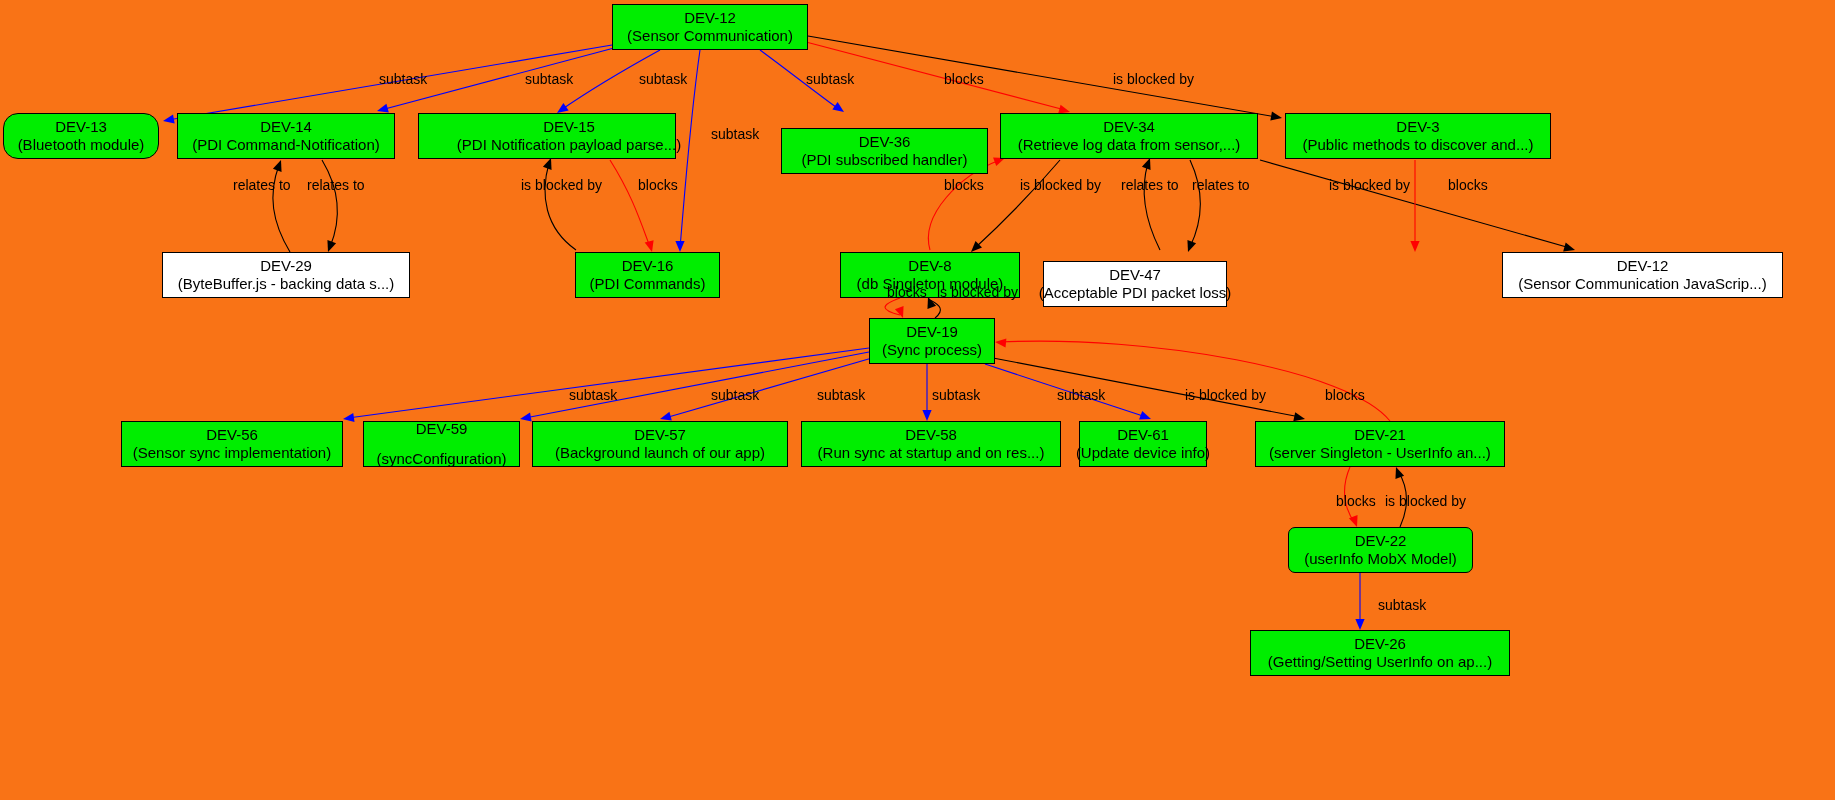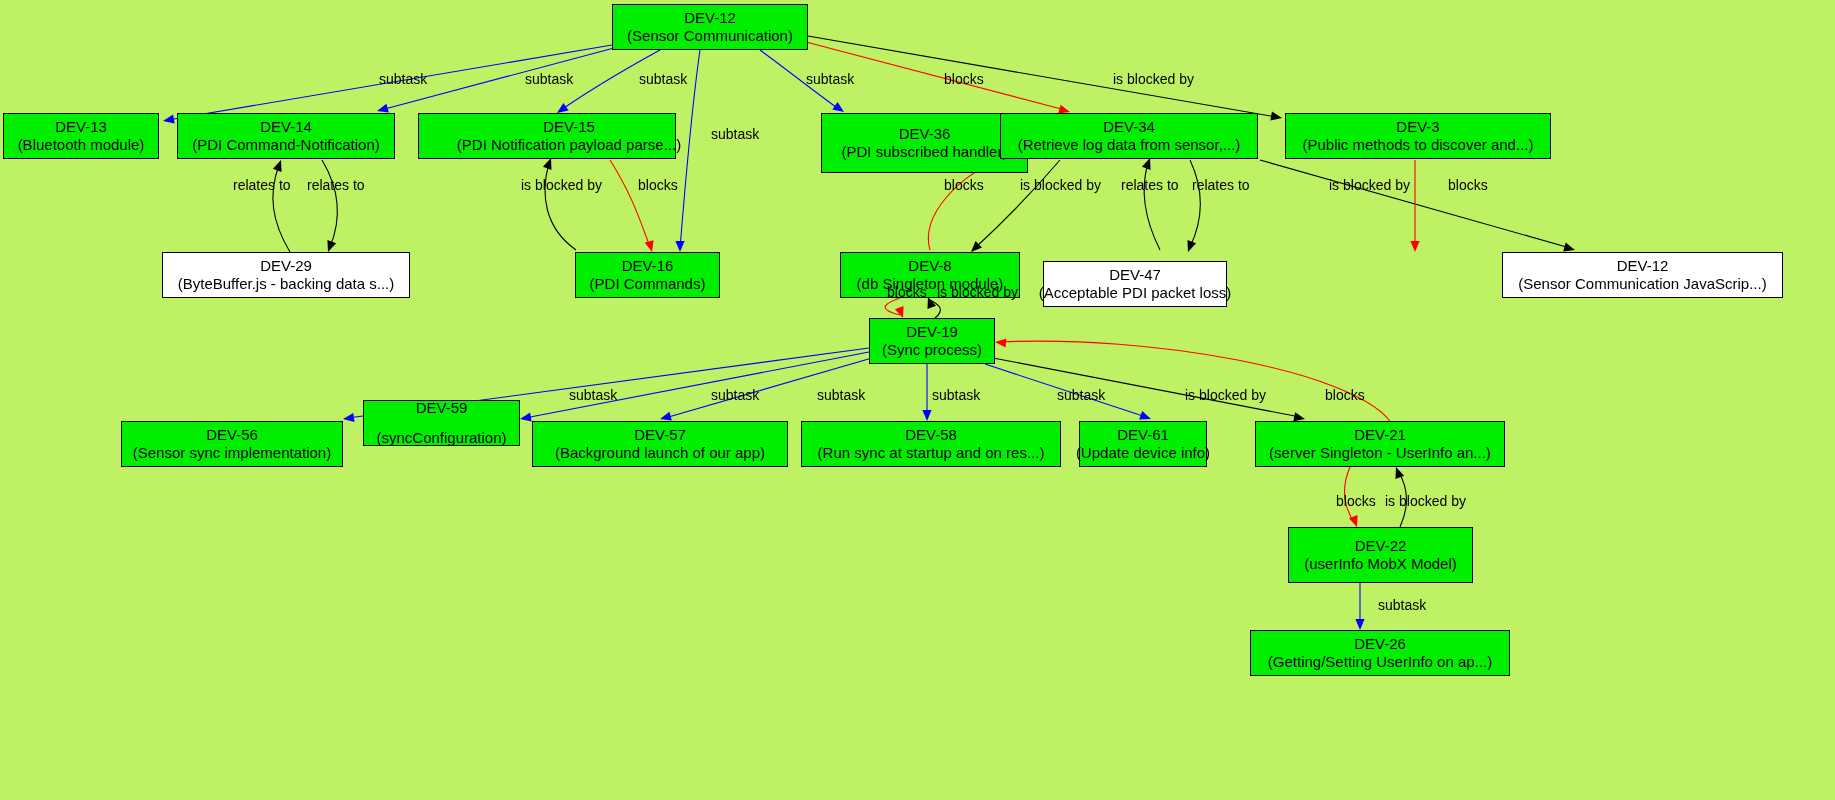--- a/index.html
+++ b/index.html
@@ -8,21 +8,21 @@
     background: #ffffff;
   }
   body {
     font-family: "Liberation Sans", sans-serif;
     -webkit-font-smoothing: antialiased;
   }
   #canvas {
     position: relative;
     width: 1835px;
     height: 800px;
-    background: #bef264;
+    background: #f97316;
     overflow: hidden;
   }
   #edge-layer {
     position: absolute;
     left: 0;
     top: 0;
     width: 1835px;
     height: 800px;
     pointer-events: none;
   }
@@ -127,33 +127,33 @@
         <path d="M 1360 573 L 1360 626" fill="none" stroke="#0000ff" stroke-width="1.1"></path>
         <polygon points="0,0 -11,-4.6 -11,4.6" fill="#0000ff" transform="translate(1360,630) rotate(90)"></polygon>
       </g>
   </svg>
 
   <div id="nodes-layer">
       <div class="node green" style="left: 612px; top: 4px; width: 196px; height: 46px;">
         <span class="key">DEV-12</span>
         <span class="summary">(Sensor Communication)</span>
       </div>
-      <div class="node green" style="left: 3px; top: 113px; width: 156px; height: 46px;">
+      <div class="node green" style="left: 3px; top: 113px; width: 156px; height: 46px; border-radius: 15px;">
         <span class="key">DEV-13</span>
         <span class="summary">(Bluetooth module)</span>
       </div>
       <div class="node green" style="left: 177px; top: 113px; width: 218px; height: 46px;">
         <span class="key">DEV-14</span>
         <span class="summary">(PDI Command-Notification)</span>
       </div>
       <div class="node green" style="left: 418px; top: 113px; width: 258px; height: 46px; padding-left: 44px;">
         <span class="key">DEV-15</span>
         <span class="summary">(PDI Notification payload parse...)</span>
       </div>
-      <div class="node green" style="left: 781px; top: 113px; width: 207px; height: 60px; margin-left: 40px;">
+      <div class="node green" style="left: 781px; top: 128px; width: 207px; height: 46px;">
         <span class="key">DEV-36</span>
         <span class="summary">(PDI subscribed handler)</span>
       </div>
       <div class="node green" style="left: 1000px; top: 113px; width: 258px; height: 46px;">
         <span class="key">DEV-34</span>
         <span class="summary">(Retrieve log data from sensor,...)</span>
       </div>
       <div class="node green" style="left: 1285px; top: 113px; width: 266px; height: 46px;">
         <span class="key">DEV-3</span>
         <span class="summary">(Public methods to discover and...)</span>
@@ -179,41 +179,41 @@
         <span class="summary">(Sensor Communication JavaScrip...)</span>
       </div>
       <div class="node green" style="left: 869px; top: 318px; width: 126px; height: 46px;">
         <span class="key">DEV-19</span>
         <span class="summary">(Sync process)</span>
       </div>
       <div class="node green" style="left: 121px; top: 421px; width: 222px; height: 46px;">
         <span class="key">DEV-56</span>
         <span class="summary">(Sensor sync implementation)</span>
       </div>
-      <div class="node green" style="left: 363px; top: 400px; width: 157px; height: 46px; gap: 11px;">
+      <div class="node green" style="left: 363px; top: 421px; width: 157px; height: 46px; gap: 11px;">
         <span class="key">DEV-59</span>
         <span class="summary">(syncConfiguration)</span>
       </div>
       <div class="node green" style="left: 532px; top: 421px; width: 256px; height: 46px;">
         <span class="key">DEV-57</span>
         <span class="summary">(Background launch of our app)</span>
       </div>
       <div class="node green" style="left: 801px; top: 421px; width: 260px; height: 46px;">
         <span class="key">DEV-58</span>
         <span class="summary">(Run sync at startup and on res...)</span>
       </div>
       <div class="node green" style="left: 1079px; top: 421px; width: 128px; height: 46px;">
         <span class="key">DEV-61</span>
         <span class="summary">(Update device info)</span>
       </div>
       <div class="node green" style="left: 1255px; top: 421px; width: 250px; height: 46px;">
         <span class="key">DEV-21</span>
         <span class="summary">(server Singleton - UserInfo an...)</span>
       </div>
-      <div class="node green" style="left: 1288px; top: 527px; width: 185px; height: 56px;">
+      <div class="node green" style="left: 1288px; top: 527px; width: 185px; height: 46px; border-radius: 7px;">
         <span class="key">DEV-22</span>
         <span class="summary">(userInfo MobX Model)</span>
       </div>
       <div class="node green" style="left: 1250px; top: 630px; width: 260px; height: 46px;">
         <span class="key">DEV-26</span>
         <span class="summary">(Getting/Setting UserInfo on ap...)</span>
       </div>
     </div>
   <div id="labels-layer">
       <div class="edge-label" style="left: 379px; top: 71px;">subtask</div>

